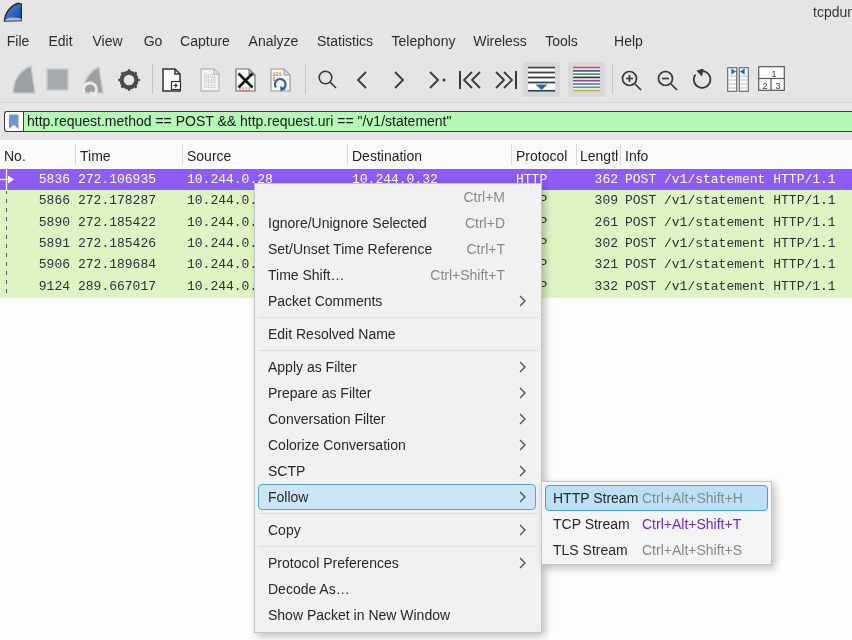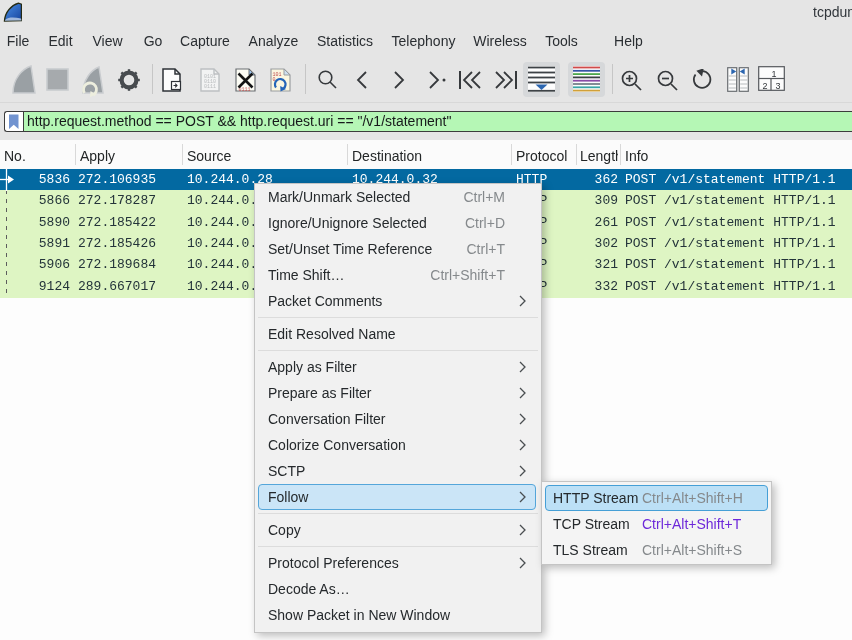--- a/index.html
+++ b/index.html
@@ -22,21 +22,21 @@
   #bookmarkbox { left:4px; top:7px; width:19px; height:21px; background:#ffffff; border:1px solid #3c3c3c; border-right:none; border-radius:3px 0 0 3px; }
   #filterinput { left:23px; top:7px; width:829px; height:21px; background:#b5f7b5; border:1px solid #3c3c3c; border-right:none; font-size:14px; color:#17191b; line-height:19px; padding-left:3px; white-space:nowrap; overflow:hidden; }
 
   
   #plist { left:0; top:140px; width:852px; height:500px; background:#fdfdfd; }
   #pheader { position:absolute; left:0; top:0; width:852px; height:29px; background:#fbfbfb; font-size:14px; color:#232627; }
   .hcell { position:absolute; top:8px; white-space:nowrap; overflow:hidden; }
   .hsep { position:absolute; top:4px; width:1px; height:21px; background:#d9d9d9; }
   .prow { position:absolute; left:0; width:852px; height:21px; font-family:"Liberation Mono", monospace; font-size:13px; line-height:21px; white-space:nowrap; }
   .rowgreen { background:#def5c3; color:#24343a; }
-  .rowblue { background:#0369a1; color:#ffffff; }
+  .rowblue { background:#8b5cf6; color:#ffffff; }
   .cell { position:absolute; top:0; }
   .cright { text-align:right; }
 
   
   #cmenu { left:254px; top:183px; width:288px; height:450px; background:#f1f1f1; border:1px solid #c4c4c4; box-shadow:3px 3px 8px rgba(0,0,0,0.25); padding-top:0; font-size:14px; color:#25292c; }
   .mitem { position:relative; height:26px; line-height:26px; }
   .mlabel { position:absolute; left:13px; }
   .mshort { position:absolute; right:36px; color:#85898c; }
   .marrow { position:absolute; right:11px; top:0; width:16px; height:26px; }
   .msep { height:7px; position:relative; }
@@ -230,21 +230,21 @@
     <svg width="17" height="20" viewBox="0 0 17 20" style="position:absolute;left:0;top:0">
       <path d="M4 2.5 h9.5 v14.5 l-4.75 -4.2 l-4.75 4.2 Z" fill="#7193d0"></path>
     </svg>
   </div>
   <div class="abs" id="filterinput">http.request.method == POST &amp;&amp; http.request.uri == "/v1/statement"</div>
 </div>
 
 <div class="abs" id="plist">
   <div id="pheader">
     <div class="hcell" style="left:4px">No.</div>
-    <div class="hcell" style="left:80px">Apply</div>
+    <div class="hcell" style="left:80px">Time</div>
     <div class="hcell" style="left:187px">Source</div>
     <div class="hcell" style="left:352px">Destination</div>
     <div class="hcell" style="left:516px">Protocol</div>
     <div class="hcell" style="left:580px;width:38px">Length</div>
     <div class="hcell" style="left:625px">Info</div>
     <div class="hsep" style="left:75px"></div>
     <div class="hsep" style="left:182px"></div>
     <div class="hsep" style="left:347px"></div>
     <div class="hsep" style="left:511px"></div>
     <div class="hsep" style="left:576px"></div>
@@ -309,21 +309,20 @@
       <div style="position: absolute; left: 0px; top: 29px; width: 16px; height: 22px;"><svg width="16" height="22" viewBox="0 0 16 22">
           <line x1="6.5" y1="0" x2="6.5" y2="22" stroke="#fff" stroke-width="1.3"></line>
           <line x1="0" y1="10.5" x2="9" y2="10.5" stroke="#fff" stroke-width="1.3"></line>
           <path d="M8 6.5 L14 10.5 L8 14.5 Z" fill="#fff"></path>
         </svg></div>
     </div>
 </div>
 
 <div class="abs" id="cmenu">
     <div class="mitem">
-      <span class="mlabel">Mark/Unmark Selected</span>
       <span class="mshort">Ctrl+M</span>
     </div>
     <div class="mitem">
       <span class="mlabel">Ignore/Unignore Selected</span>
       <span class="mshort">Ctrl+D</span>
     </div>
     <div class="mitem">
       <span class="mlabel">Set/Unset Time Reference</span>
       <span class="mshort">Ctrl+T</span>
     </div>

